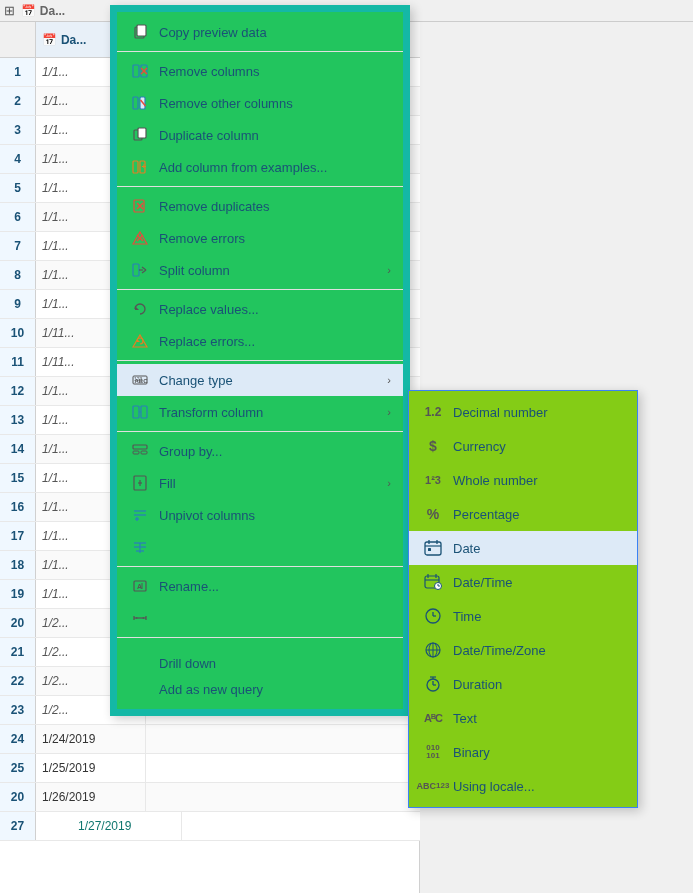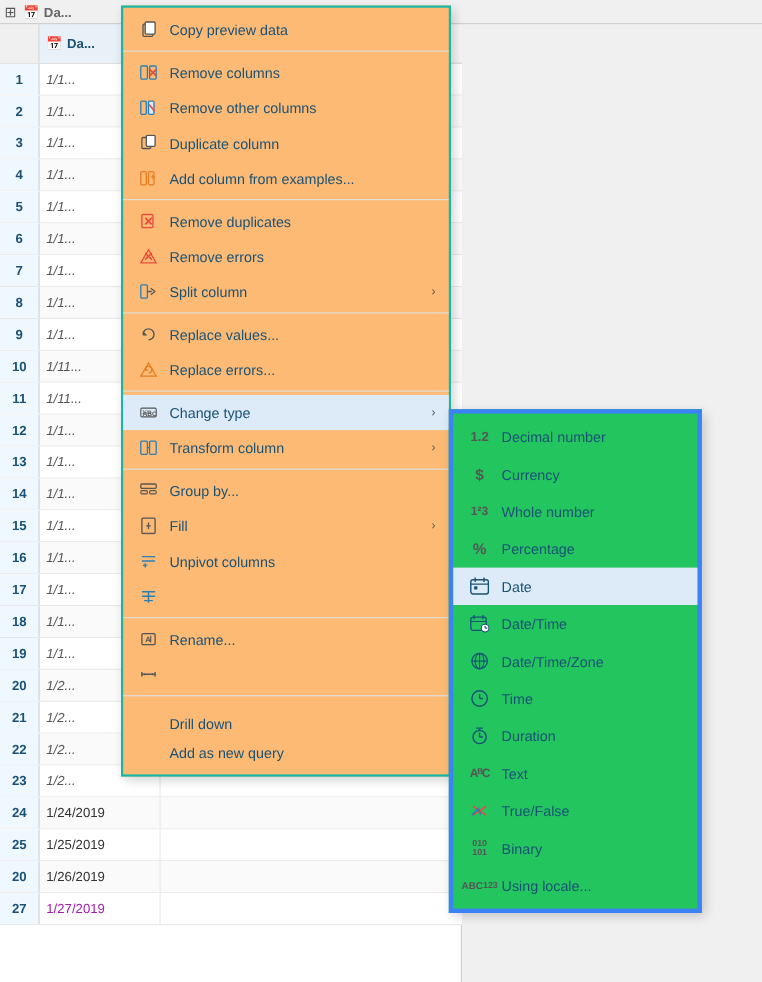--- a/index.html
+++ b/index.html
@@ -88,22 +88,22 @@
       color: #555;
       font-style: italic;
     }
 
     
     .context-menu {
       position: absolute;
       top: 5px;
       left: 110px;
       width: 300px;
-      background: #fdba74;
-      border: 2px solid #14b8a6;
+      background: #22c55e;
+      border: 7px solid #14b8a6;
       box-shadow: 3px 3px 10px rgba(0,0,0,0.2);
       z-index: 100;
       padding: 4px 0;
     }
 
     .menu-item {
       display: flex;
       align-items: center;
       padding: 6px 12px;
       cursor: pointer;
@@ -136,25 +136,25 @@
 
     .menu-separator {
       height: 1px;
       background: #e0e0e0;
       margin: 3px 0;
     }
 
     
     .submenu {
       position: absolute;
-      top: 372px;
+      top: 390px;
       left: 408px;
       width: 230px;
-      background: #22c55e;
-      border: 4px solid #3b82f6;
+      background: #84cc16;
+      border: 1px solid #3b82f6;
       box-shadow: 3px 3px 10px rgba(0,0,0,0.2);
       z-index: 200;
       padding: 4px 0;
     }
 
     .submenu-item {
       display: flex;
       align-items: center;
       padding: 6px 12px;
       cursor: pointer;
@@ -305,21 +305,21 @@
     <div class="grid-row">
         <div class="grid-cell row-num">25</div>
         <div class="grid-cell date-val" style="color:#333;font-style:normal;">1/25/2019</div>
       </div>
     <div class="grid-row">
         <div class="grid-cell row-num">20</div>
         <div class="grid-cell date-val" style="color:#333;font-style:normal;">1/26/2019</div>
       </div>
     <div class="grid-row">
         <div class="grid-cell row-num">27</div>
-        <div class="grid-cell date-val" style="color:#a21caf;font-style:normal;">1/27/2019</div>
+        <div class="grid-cell date-val" style="color:#0f766e;font-style:normal;margin-left:36px;">1/27/2019</div>
       </div>
   </div>
 </div>
 
 <div class="context-menu">
 
   <div class="menu-item">
     <span class="menu-icon">
       <svg width="16" height="16" viewBox="0 0 16 16">
           <rect x="3" y="3" width="9" height="11" rx="1" fill="none" stroke="#555" stroke-width="1.2"></rect>
@@ -589,69 +589,58 @@
         <line x1="14" y1="11" x2="14" y2="13" stroke="#1a5276" stroke-width="1"></line>
         <line x1="14" y1="13" x2="16" y2="13" stroke="#1a5276" stroke-width="1"></line>
       </svg>
     </span>
     <span class="sub-label">Date/Time</span>
   </div>
 
   <div class="submenu-item">
     <span class="sub-icon">
       <svg width="18" height="18" viewBox="0 0 18 18">
+        <circle cx="9" cy="9" r="7" fill="none" stroke="#1a5276" stroke-width="1.3"></circle>
+        <line x1="9" y1="5" x2="9" y2="9" stroke="#1a5276" stroke-width="1.3"></line>
+        <line x1="9" y1="9" x2="12" y2="9" stroke="#1a5276" stroke-width="1.3"></line>
+      </svg>
+    </span>
+    <span class="sub-label">Time</span>
+  </div>
+
+  <div class="submenu-item">
+    <span class="sub-icon">
+      <svg width="18" height="18" viewBox="0 0 18 18">
         <circle cx="9" cy="9" r="7" fill="none" stroke="#1a5276" stroke-width="1.2"></circle>
         <ellipse cx="9" cy="9" rx="4" ry="7" fill="none" stroke="#1a5276" stroke-width="1"></ellipse>
         <line x1="2" y1="9" x2="16" y2="9" stroke="#1a5276" stroke-width="1"></line>
         <line x1="9" y1="2" x2="9" y2="16" stroke="#1a5276" stroke-width="1"></line>
       </svg>
     </span>
     <span class="sub-label">Date/Time/Zone</span>
-  </div>
-
-  <div class="submenu-item">
-    <span class="sub-icon">
-      <svg width="18" height="18" viewBox="0 0 18 18">
-        <circle cx="9" cy="9" r="7" fill="none" stroke="#1a5276" stroke-width="1.3"></circle>
-        <line x1="9" y1="5" x2="9" y2="9" stroke="#1a5276" stroke-width="1.3"></line>
-        <line x1="9" y1="9" x2="12" y2="9" stroke="#1a5276" stroke-width="1.3"></line>
-      </svg>
-    </span>
-    <span class="sub-label">Time</span>
   </div>
 
   <div class="submenu-item">
     <span class="sub-icon">
       <svg width="18" height="18" viewBox="0 0 18 18">
         <circle cx="9" cy="10" r="6" fill="none" stroke="#1a5276" stroke-width="1.3"></circle>
         <line x1="9" y1="6" x2="9" y2="10" stroke="#1a5276" stroke-width="1.3"></line>
         <line x1="9" y1="10" x2="12" y2="10" stroke="#1a5276" stroke-width="1.3"></line>
         <line x1="6" y1="2" x2="12" y2="2" stroke="#1a5276" stroke-width="1.2"></line>
         <line x1="9" y1="2" x2="9" y2="4" stroke="#1a5276" stroke-width="1.2"></line>
       </svg>
     </span>
     <span class="sub-label">Duration</span>
   </div>
 
   <div class="submenu-item">
     <span class="sub-icon" style="font-size:11px;font-weight:bold;color:#555;letter-spacing:-1px;">AᴮC</span>
     <span class="sub-label">Text</span>
   </div>
 
-  <div class="submenu-item">
-    <span class="sub-icon">
-      <svg width="18" height="18" viewBox="0 0 18 18">
-        <line x1="3" y1="5" x2="15" y2="13" stroke="#e74c3c" stroke-width="1.5"></line>
-        <line x1="3" y1="13" x2="15" y2="5" stroke="#e74c3c" stroke-width="1.5"></line>
-        <line x1="2" y1="13" x2="8" y2="7" stroke="#2980b9" stroke-width="1.5"></line>
-        <polyline points="6,9 8,7 10,13" fill="none" stroke="#2980b9" stroke-width="1.5"></polyline>
-      </svg>
-    </span>
-    <span class="sub-label">True/False</span>
-  </div>
 
   <div class="submenu-item">
     <span class="sub-icon" style="font-size:8px;font-weight:bold;color:#555;line-height:1;">
       010<br>101
     </span>
     <span class="sub-label">Binary</span>
   </div>
 
   <div class="submenu-item">
     <span class="sub-icon" style="font-size:9px;font-weight:bold;color:#555;line-height:1;">

